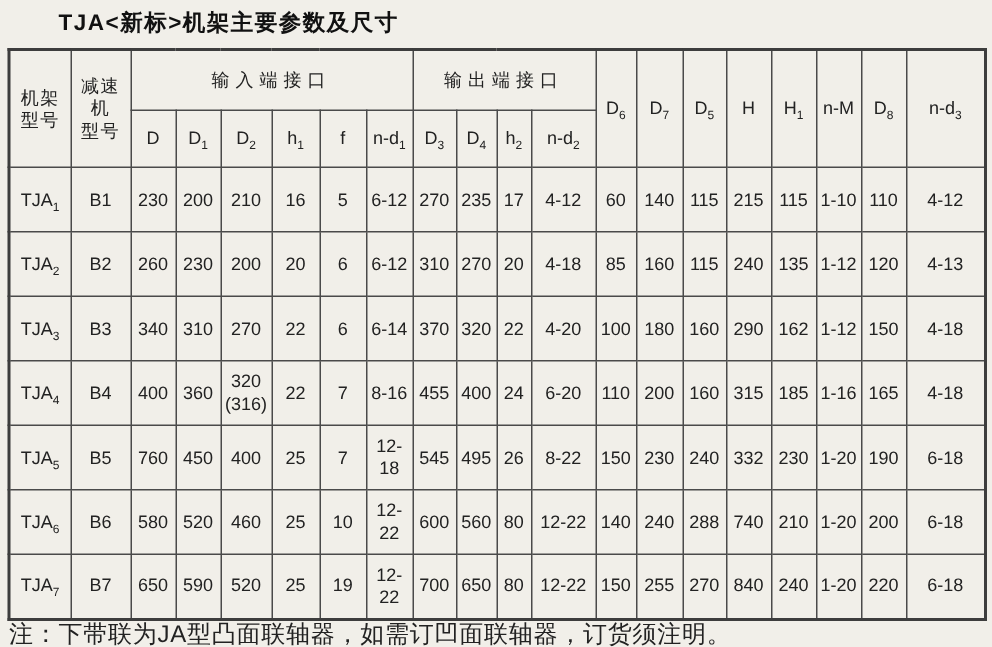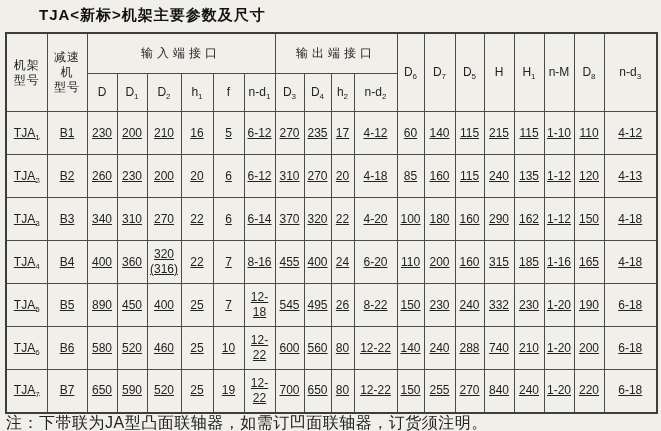--- a/index.html
+++ b/index.html
@@ -32,21 +32,21 @@
     font-size:12px;
     font-weight:normal;
     color:#222;
     white-space:pre-line;
     line-height:1.25;
     overflow:hidden;
   }
   table.spec{border:2px solid #3d3d3d;}
   tr.group-row th{height:39px;}
   tr.sub-row th{height:37px;}
-  tbody tr{height:43px;text-decoration:underline;}
+  tbody tr{height:43px;}
   .cn{font-size:12px;letter-spacing:1px;}
   .group-label{letter-spacing:4px;font-size:12.5px;}
   sub{font-size:8px;line-height:0;}
   .footnote{
     position:absolute;left:6px;top:413px;
     font-size:16px;color:#222;letter-spacing:0.5px;
   }
 </style>
 </head>
 <body>
@@ -193,21 +193,21 @@
         <td>160</td>
         <td>315</td>
         <td>185</td>
         <td>1-16</td>
         <td>165</td>
         <td>4-18</td>
       </tr>
       <tr>
         <td><span>TJA</span><sub>5</sub></td>
         <td>B5</td>
-        <td>890</td>
+        <td>760</td>
         <td>450</td>
         <td>400</td>
         <td>25</td>
         <td>7</td>
         <td>12-18</td>
         <td>545</td>
         <td>495</td>
         <td>26</td>
         <td>8-22</td>
         <td>150</td>

